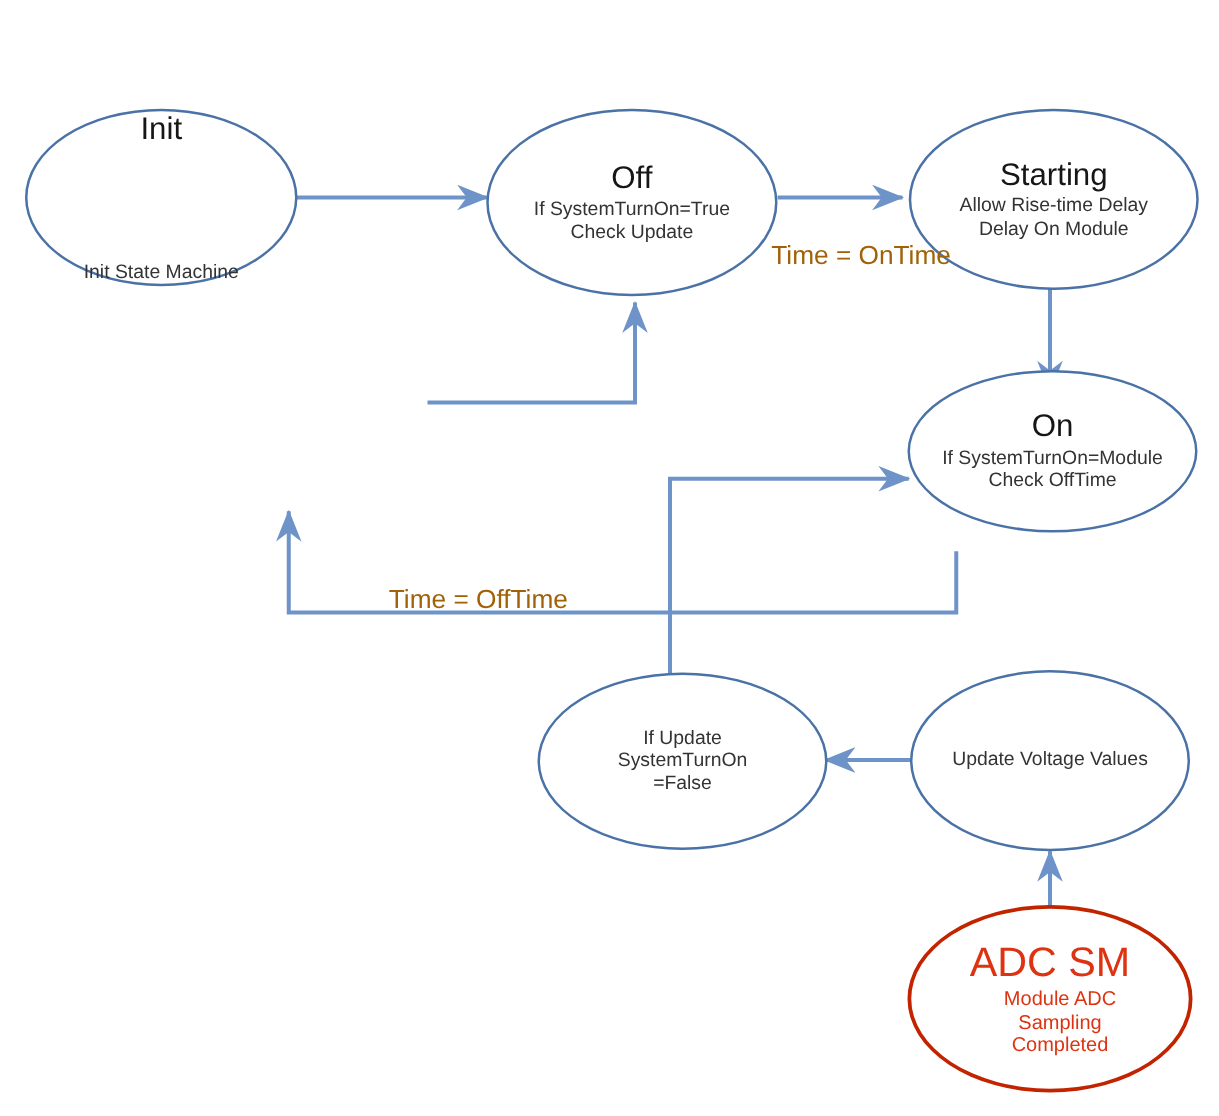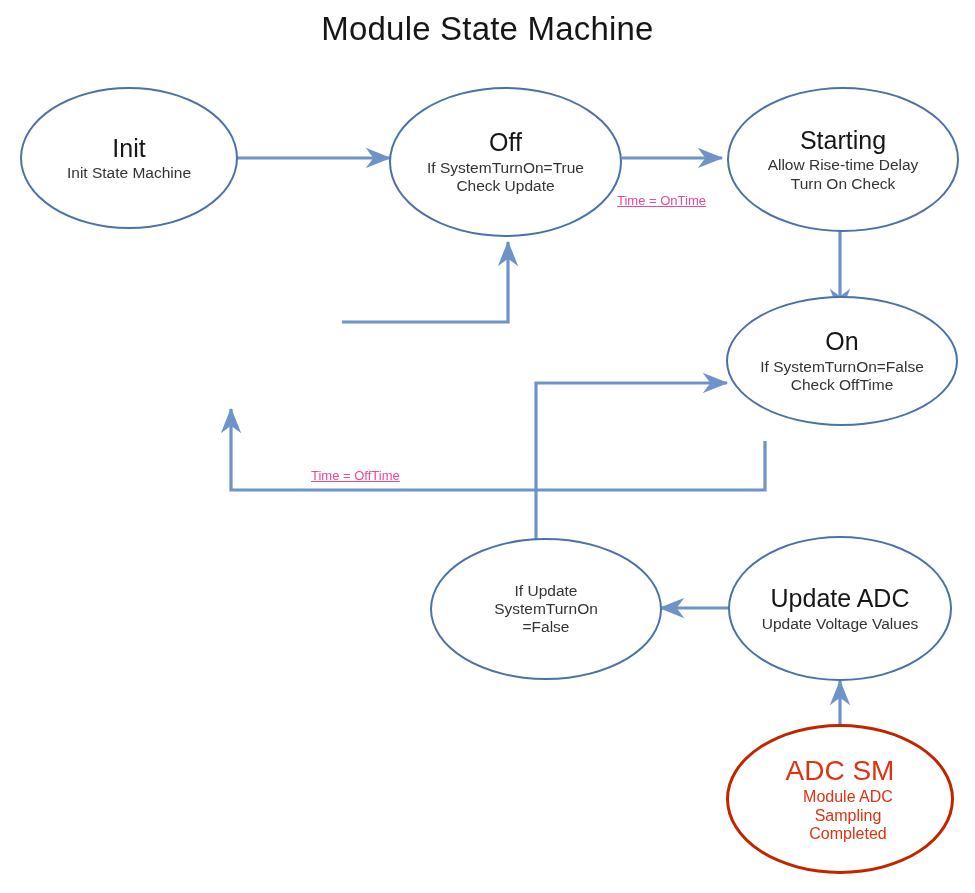--- a/index.html
+++ b/index.html
@@ -61,42 +61,40 @@
     font-weight: 400;
     color: #161616;
     margin-bottom: 1px;
   }
   .node .sub {
     font-size: 15.5px;
     font-weight: 400;
     color: #333333;
   }
   .node.red .title {
-    font-size: 28px;
+    font-size: 33px;
     color: #DD3311;
   }
   .node.red .sub {
     font-size: 16px;
     color: #DD3311;
     margin-left: 16px;
   }
   .edge-label {
     position: absolute;
-    font-size: 13px;
-    color: #ec4899;
+    font-size: 21px;
+    color: #a16207;
     white-space: nowrap;
-    text-decoration: underline;
   }
 </style>
 </head>
 <body>
 
 <div id="canvas">
 
-  <div id="diagram-title">Module State Machine</div>
 
   <svg id="edges" viewBox="0 0 975 893">
     <defs>
       <marker id="arrow" markerWidth="9" markerHeight="9" refX="7.6" refY="3.2" orient="auto" markerUnits="strokeWidth">
         <path d="M0,0 L8,3.2 L0,6.4 L2.4,3.2 z" fill="#6D93C8"></path>
       </marker>
     </defs>
 
     <g>
       <path d="M237,158 L390,158" stroke="#6D93C8" stroke-width="3.2" fill="none" marker-end="url(#arrow)"></path>
@@ -124,52 +122,51 @@
 
     <g>
       <path d="M738,608 L660,608" stroke="#6D93C8" stroke-width="3.2" fill="none" marker-end="url(#arrow)"></path>
     </g>
 
     <g>
       <path d="M840,727 L840,681" stroke="#6D93C8" stroke-width="3.2" fill="none" marker-end="url(#arrow)"></path>
     </g>
   </svg>
 
-  <div class="node blue" style="left:20px; top:87px; width:218px; height:142px;">
+  <div class="node blue" style="left:20px; top:87px; width:218px; height:142px;justify-content:space-between;">
     <div class="title">Init</div>
     <div class="sub">Init State Machine</div>
   </div>
 
   <div class="node blue" style="left:389px; top:87px; width:233px; height:150px;">
     <div class="title">Off</div>
     <div class="sub">If  SystemTurnOn=True</div>
     <div class="sub">Check Update</div>
   </div>
 
   <div class="node blue" style="left:727px; top:87px; width:232px; height:145px;text-align:right;">
     <div class="title">Starting</div>
     <div class="sub">Allow Rise-time Delay</div>
-    <div class="sub">Turn On Check</div>
+    <div class="sub">Delay On Module</div>
   </div>
 
 
   <div class="node blue" style="left:726px; top:296px; width:232px; height:130px;">
     <div class="title">On</div>
-    <div class="sub">If  SystemTurnOn=False</div>
+    <div class="sub">If  SystemTurnOn=Module</div>
     <div class="sub">Check OffTime</div>
   </div>
 
   <div class="node blue" style="left:430px; top:538px; width:232px; height:142px;">
     <div class="sub">If Update</div>
     <div class="sub">SystemTurnOn</div>
     <div class="sub">=False</div>
   </div>
 
   <div class="node blue" style="left:728px; top:536px; width:224px; height:145px;">
-    <div class="title">Update ADC</div>
     <div class="sub">Update Voltage Values</div>
   </div>
 
   <div class="node red" style="left:726px; top:724px; width:228px; height:150px;">
     <div class="title">ADC SM</div>
     <div class="sub">Module ADC</div>
     <div class="sub">Sampling</div>
     <div class="sub">Completed</div>
   </div>
 

